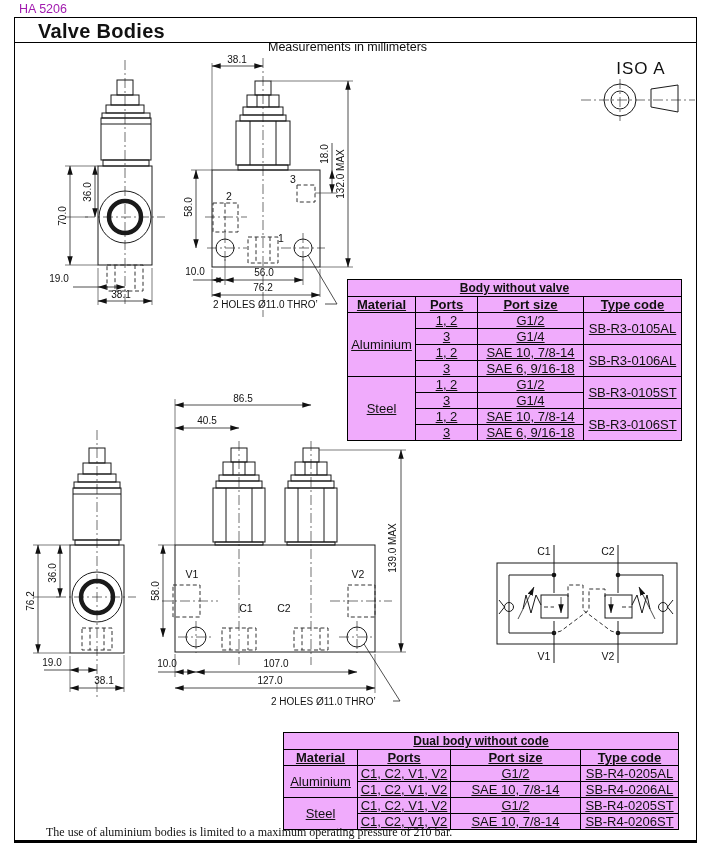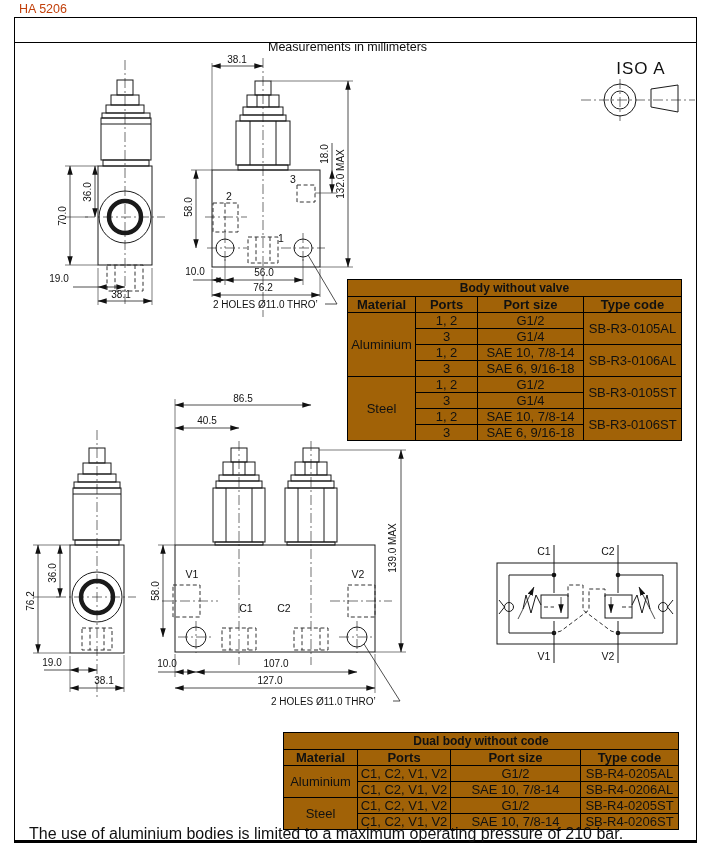--- a/index.html
+++ b/index.html
@@ -1,53 +1,54 @@
 <!DOCTYPE html>
 <html><head>
 <meta charset="utf-8">
 <style>
   html,body{margin:0;padding:0;background:#fff;}
   #page{position:relative;width:709px;height:846px;background:#fff;
         font-family:"Liberation Sans",sans-serif;color:#111;overflow:hidden;}
   .abs{position:absolute;}
-  #doc-code{left:19px;top:2px;font-size:12.5px;color:#c2410c;}
+  #doc-code{left:19px;top:2px;font-size:12.5px;color:#a21caf;}
   #frame{left:14px;top:17px;width:681px;height:822px;border:1.6px solid #000;border-bottom:3px solid #000;}
   #title-sep{left:14px;top:42px;width:683px;height:0;border-top:1.4px solid #000;}
   #page-title{left:38px;top:20px;font-size:20px;font-weight:bold;letter-spacing:.3px;}
   #subtitle{left:268px;top:40px;font-size:12.5px;}
-  #footer-note{left:29px;top:825px;font-size:16px;}
+  #footer-note{left:46px;top:825px;font-size:12px;font-family:Liberation Serif, serif;}
   
   svg{overflow:visible;}
   .ln{stroke:#1a1a1a;stroke-width:1;fill:none;}
   .thin{stroke:#444;stroke-width:.7;fill:none;}
   .cl{stroke:#333;stroke-width:.7;fill:none;stroke-dasharray:10 3 2 3;}
   .hid{stroke:#333;stroke-width:1;fill:none;stroke-dasharray:4 2.6;}
   .dim{stroke:#222;stroke-width:.8;fill:none;}
   .d{font:10px "Liberation Sans",sans-serif;fill:#111;}
   .dl{font:10.5px "Liberation Sans",sans-serif;fill:#111;}
   .ring{stroke:#1a1a1a;stroke-width:4.5;fill:none;}
   
-  table{border-collapse:collapse;table-layout:fixed;background:#a16207;}
+  table{border-collapse:collapse;table-layout:fixed;background:#f0abfc;text-decoration:underline;}
   table,td,th{border:1.3px solid #000;}
   table{border-width:1.8px;}
   th,td{font-size:13px;text-align:center;vertical-align:middle;padding:0 2px;
         overflow:hidden;white-space:nowrap;}
   th{font-weight:bold;}
   .t-title{font-size:12px;height:16px;}
   .t-head{height:16px;font-size:12px;}
   #body-table td{height:15px;}
   #dual-table td{height:14px;}
 </style>
 </head>
 <body>
 
 <div id="page">
 
   <div id="doc-code" class="abs">HA 5206</div>
   <div id="frame" class="abs"></div>
+  <div id="page-title" class="abs">Valve Bodies</div>
   <div id="subtitle" class="abs">Measurements in millimeters</div>
   <div id="title-sep" class="abs"></div>
 
   <svg class="abs" style="left:575px;top:50px" width="130" height="78" viewBox="0 0 130 78">
     <defs>
       <marker id="arr" markerUnits="userSpaceOnUse" markerWidth="10" markerHeight="6" refX="8.7" refY="2.75" orient="auto-start-reverse">
         <path d="M0,0 L9,2.75 L0,5.5 Z" fill="#111"></path>
       </marker>
     </defs>
     <text class="d" x="66" y="24" text-anchor="middle" style="font-size:17px;letter-spacing:1px">ISO A</text>

